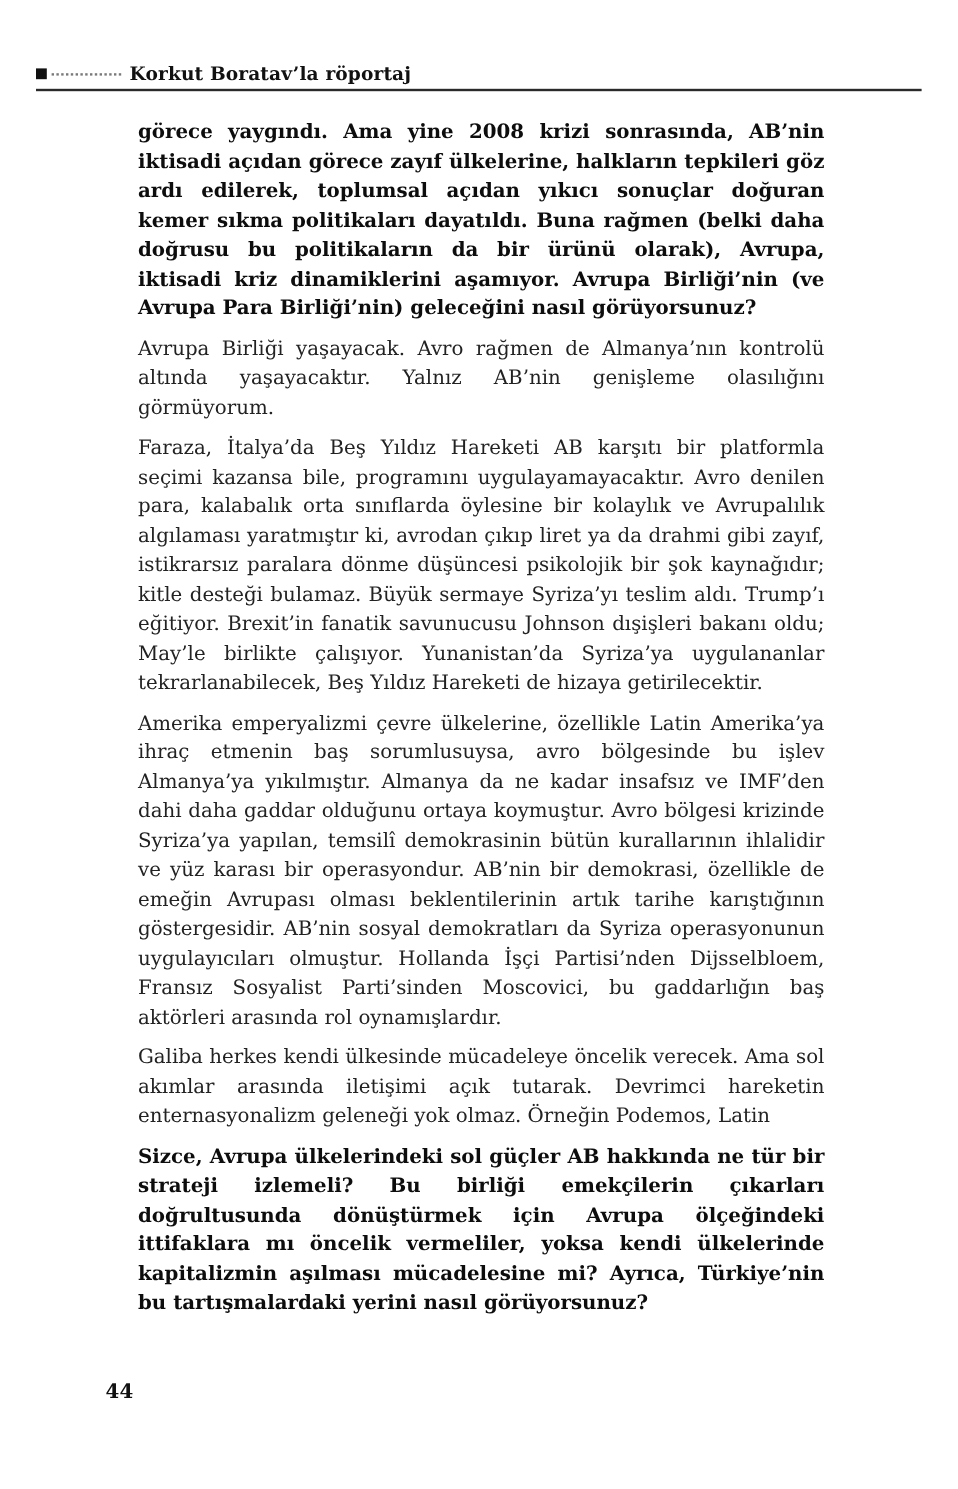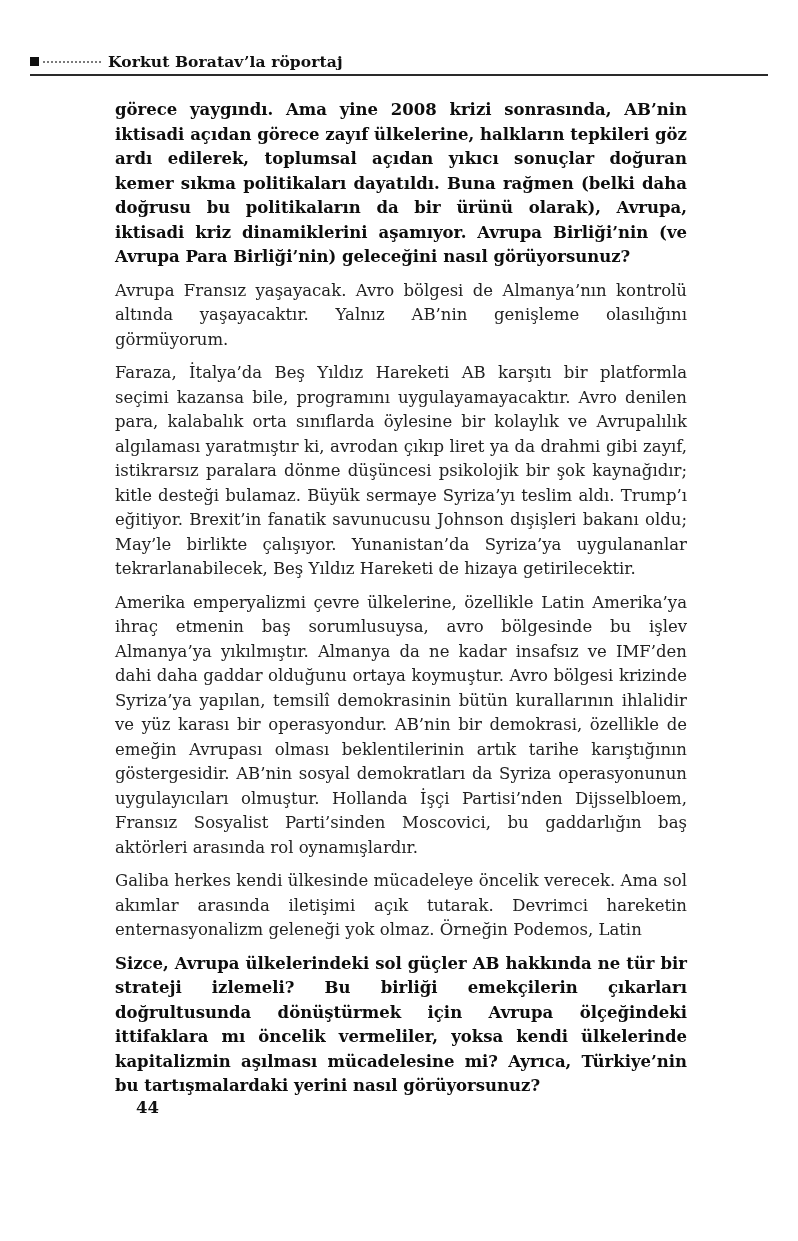--- a/index.html
+++ b/index.html
@@ -62,23 +62,22 @@
     text-align: justify;
     margin-bottom: 9px;
     color: #222222;
   }
   .para.bold {
     font-weight: bold;
     color: #0d0d0d;
   }
   .page-footer {
     position: absolute;
-    top: 1098px;
+    top: 1150px;
     left: 88px;
-    margin-left: 48px;
   }
   .page-number {
     font-weight: bold;
     font-size: 16.5px;
     color: #111111;
   }
 </style>
 </head>
 <body>
 
@@ -87,21 +86,21 @@
   <header class="page-header">
     <span class="marker"></span>
     <span class="dots"></span>
     <span class="header-title">Korkut Boratav’la röportaj</span>
   </header>
 
   <div class="header-rule"></div>
 
   <main class="page-body">
     <p class="para bold">görece yaygındı. Ama yine 2008 krizi sonrasında, AB’nin iktisadi açıdan görece zayıf ülkelerine, halkların tepkileri göz ardı edilerek, toplumsal açıdan yıkıcı sonuçlar doğuran kemer sıkma politikaları dayatıldı. Buna rağmen (belki daha doğrusu bu politikaların da bir ürünü olarak), Avrupa, iktisadi kriz dinamiklerini aşamıyor. Avrupa Birliği’nin (ve Avrupa Para Birliği’nin) geleceğini nasıl görüyorsunuz?</p>
-    <p class="para regular">Avrupa Fransız yaşayacak. Avro bölgesi de Almanya’nın kontrolü altında yaşayacaktır. Yalnız AB’nin genişleme olasılığını görmüyorum.</p>
+    <p class="para regular">Avrupa Birliği yaşayacak. Avro rağmen de Almanya’nın kontrolü altında yaşayacaktır. Yalnız AB’nin genişleme olasılığını görmüyorum.</p>
     <p class="para regular">Faraza, İtalya’da Beş Yıldız Hareketi AB karşıtı bir platformla seçimi kazansa bile, programını uygulayamayacaktır. Avro denilen para, kalabalık orta sınıflarda öylesine bir kolaylık ve Avrupalılık algılaması yaratmıştır ki, avrodan çıkıp liret ya da drahmi gibi zayıf, istikrarsız paralara dönme düşüncesi psikolojik bir şok kaynağıdır; kitle desteği bulamaz. Büyük sermaye Syriza’yı teslim aldı. Trump’ı eğitiyor. Brexit’in fanatik savunucusu Johnson dışişleri bakanı oldu; May’le birlikte çalışıyor. Yunanistan’da Syriza’ya uygulananlar tekrarlanabilecek, Beş Yıldız Hareketi de hizaya getirilecektir.</p>
     <p class="para regular">Amerika emperyalizmi çevre ülkelerine, özellikle Latin Amerika’ya ihraç etmenin baş sorumlusuysa, avro bölgesinde bu işlev Almanya’ya yıkılmıştır. Almanya da ne kadar insafsız ve IMF’den dahi daha gaddar olduğunu ortaya koymuştur. Avro bölgesi krizinde Syriza’ya yapılan, temsilî demokrasinin bütün kurallarının ihlalidir ve yüz karası bir operasyondur. AB’nin bir demokrasi, özellikle de emeğin Avrupası olması beklentilerinin artık tarihe karıştığının göstergesidir. AB’nin sosyal demokratları da Syriza operasyonunun uygulayıcıları olmuştur. Hollanda İşçi Partisi’nden Dijsselbloem, Fransız Sosyalist Parti’sinden Moscovici, bu gaddarlığın baş aktörleri arasında rol oynamışlardır.</p>
     <p class="para regular">Galiba herkes kendi ülkesinde mücadeleye öncelik verecek. Ama sol akımlar arasında iletişimi açık tutarak. Devrimci hareketin enternasyonalizm geleneği yok olmaz. Örneğin Podemos, Latin</p>
     <p class="para bold">Sizce, Avrupa ülkelerindeki sol güçler AB hakkında ne tür bir strateji izlemeli? Bu birliği emekçilerin çıkarları doğrultusunda dönüştürmek için Avrupa ölçeğindeki ittifaklara mı öncelik vermeliler, yoksa kendi ülkelerinde kapitalizmin aşılması mücadelesine mi? Ayrıca, Türkiye’nin bu tartışmalardaki yerini nasıl görüyorsunuz?</p>
   </main>
 
   <footer class="page-footer">
     <span class="page-number">44</span>
   </footer>
 

